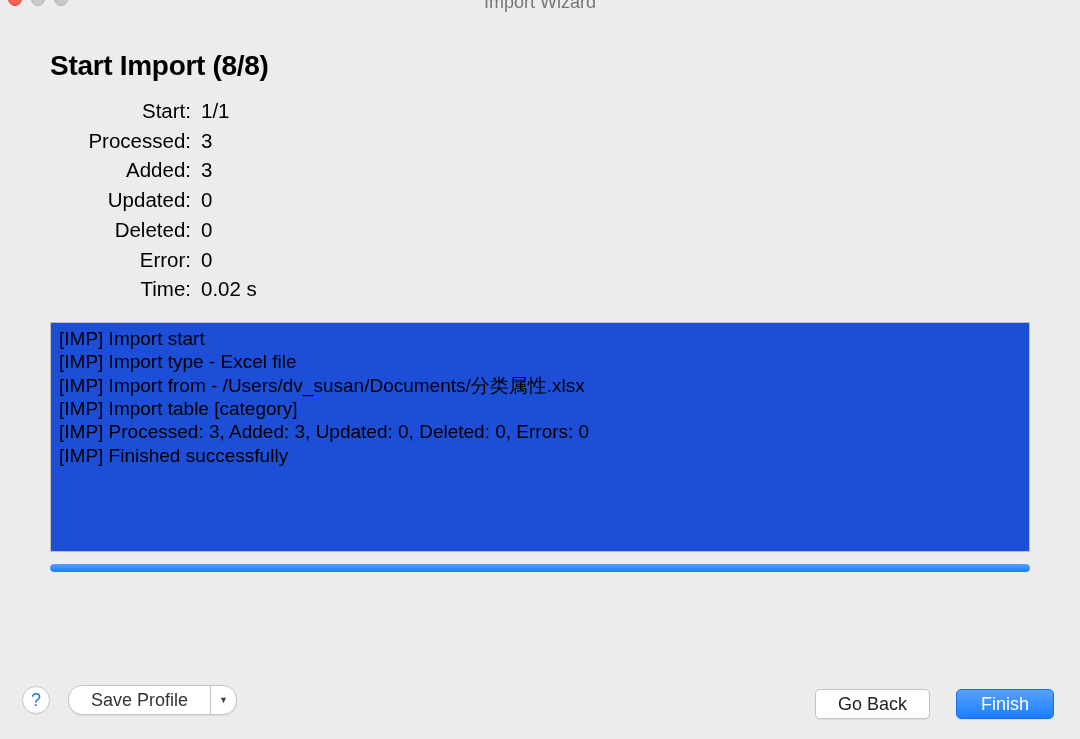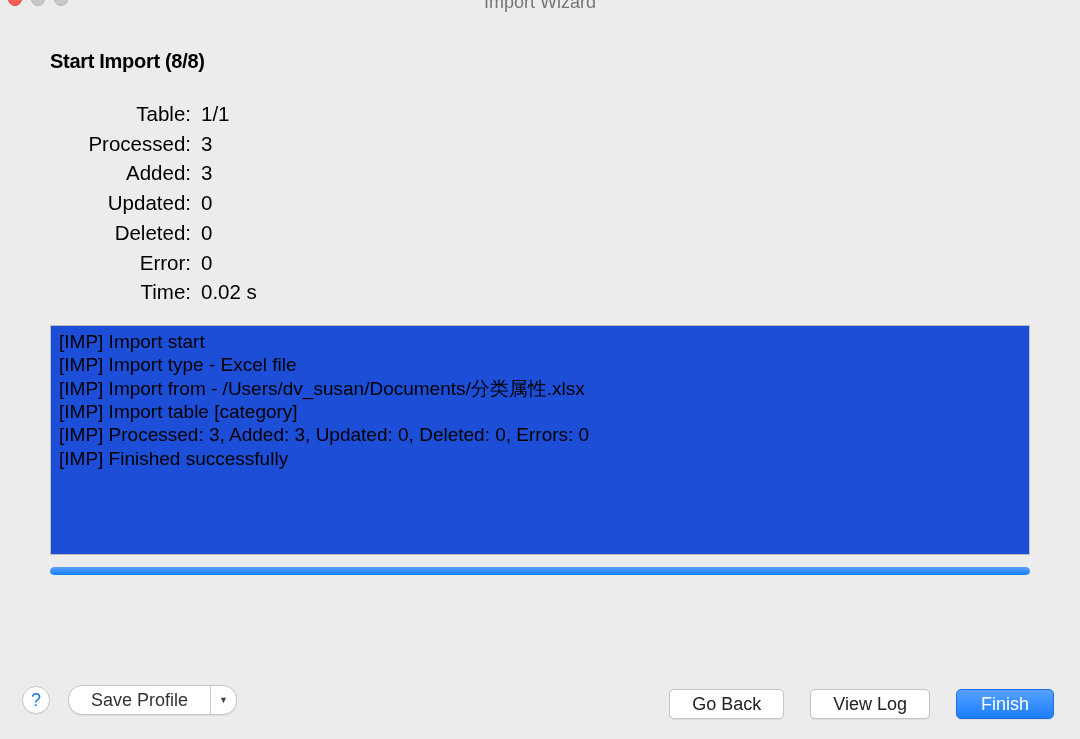--- a/index.html
+++ b/index.html
@@ -37,24 +37,24 @@
     .traffic-max { background: #c8c8c8; border: 1px solid #b3b3b3; }
     .title-text {
       color: #777;
       font-size: 18px;
       margin-top: -8px;
     }
     .content {
       padding: 36px 50px 0 50px;
     }
     .heading {
-      font-size: 20px;
+      font-size: 28px;
       font-weight: 700;
       color: #000;
-      margin-bottom: 26px;
+      margin-bottom: 14px;
       letter-spacing: -0.3px;
     }
     .description {
       font-size: 20.5px;
       color: #000;
       line-height: 1.3;
       margin-bottom: 22px;
     }
     .stats {
       margin-bottom: 18px;
@@ -189,21 +189,21 @@
     <div class="traffic-dot traffic-max"></div>
   </div>
   <span class="title-text">Import Wizard</span>
 </div>
 
 <div class="content">
   <div class="heading">Start Import (8/8)</div>
 
   <div class="stats">
     <div class="stat-row">
-      <span class="stat-label">Table:</span>
+      <span class="stat-label">Start:</span>
       <span class="stat-value">1/1</span>
     </div>
     <div class="stat-row">
       <span class="stat-label">Processed:</span>
       <span class="stat-value">3</span>
     </div>
     <div class="stat-row">
       <span class="stat-label">Added:</span>
       <span class="stat-value">3</span>
     </div>
@@ -242,16 +242,15 @@
     <div class="help-btn">?</div>
     <div class="split-btn">
       <div class="split-main">Save Profile</div>
       <div class="split-arrow">
         <span>▼</span>
       </div>
     </div>
   </div>
   <div class="footer-right">
     <div class="btn">Go Back</div>
-    <div class="btn">View Log</div>
     <div class="btn btn-primary">Finish</div>
   </div>
 </div>
 
 </body></html>

